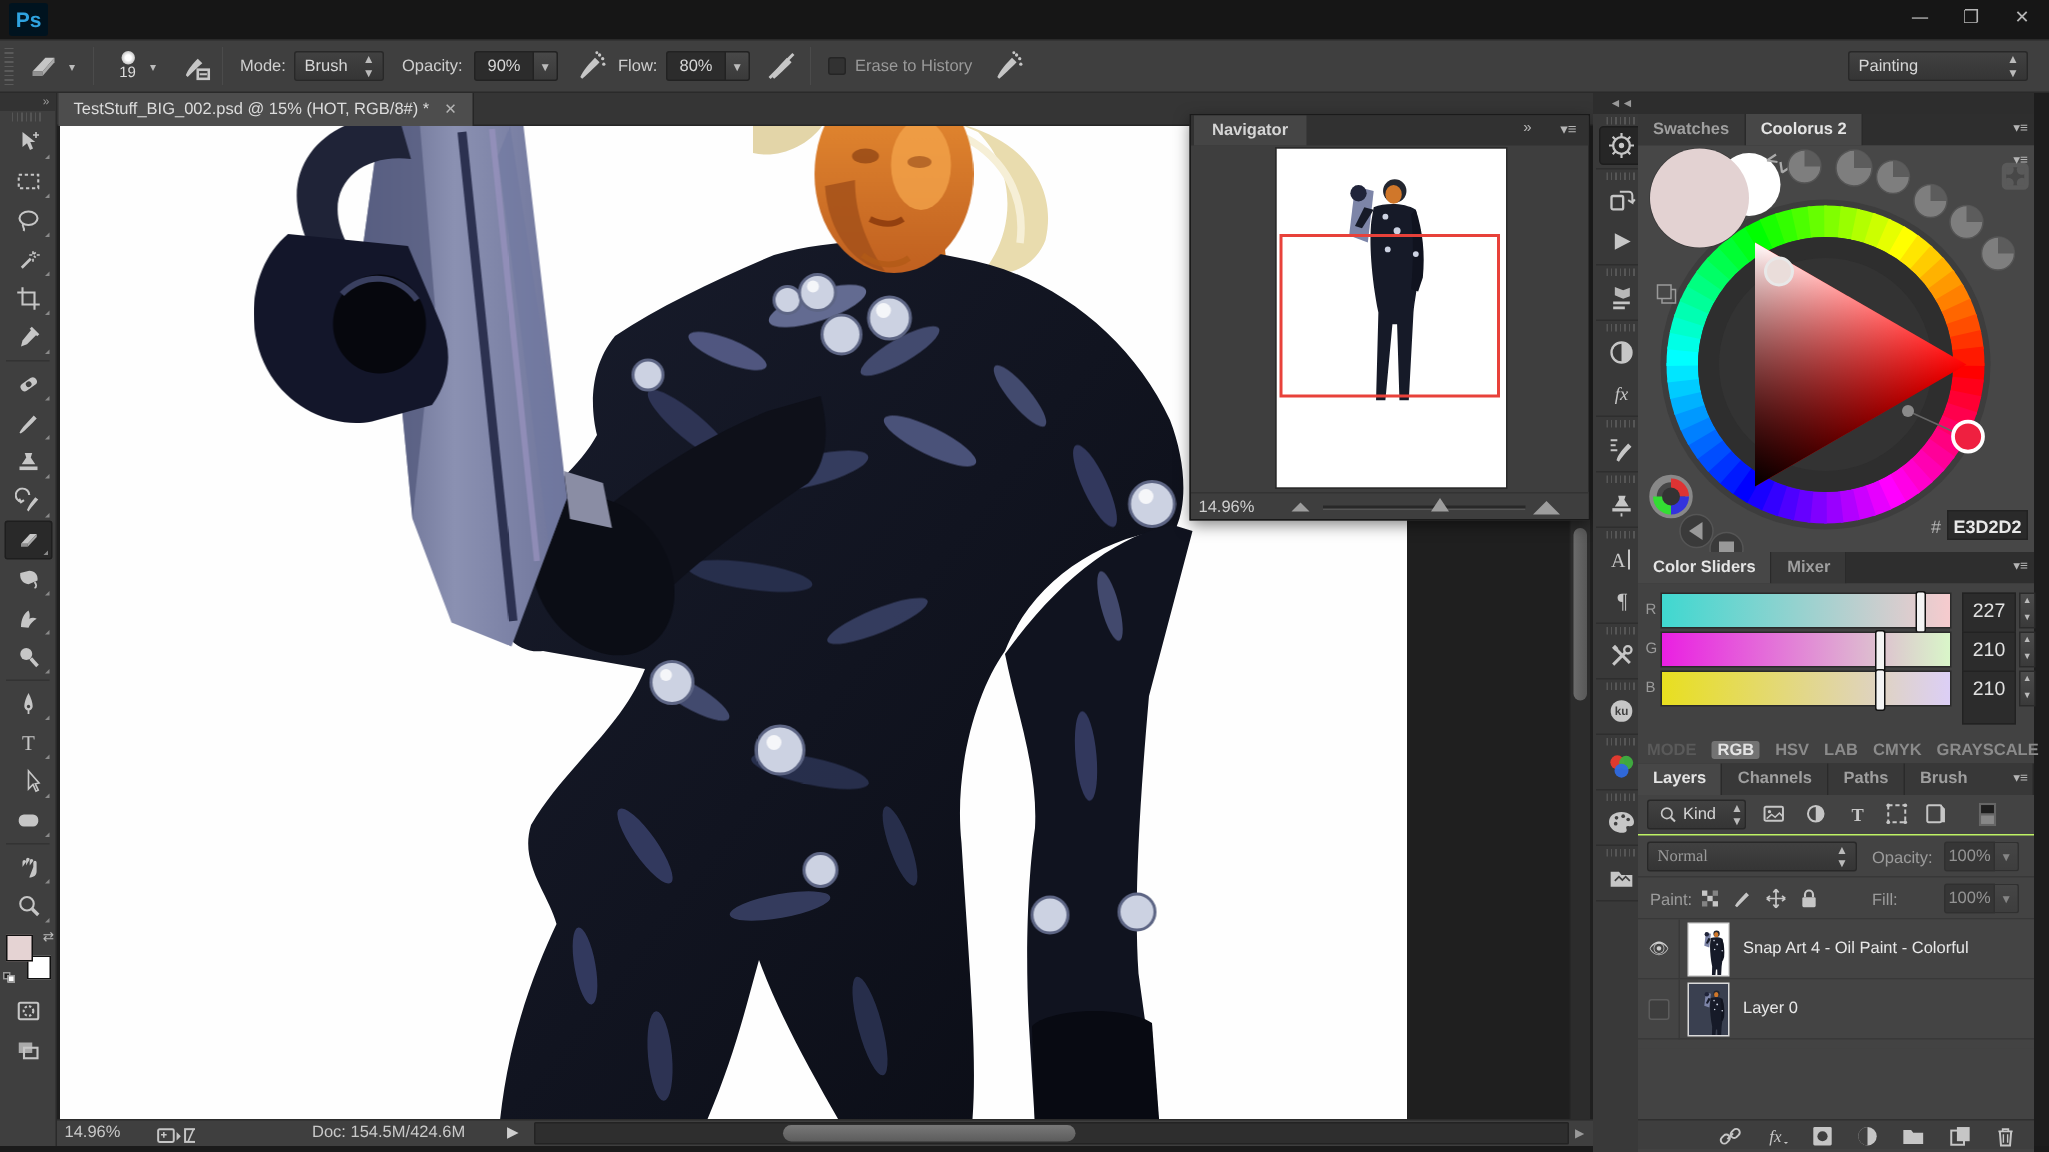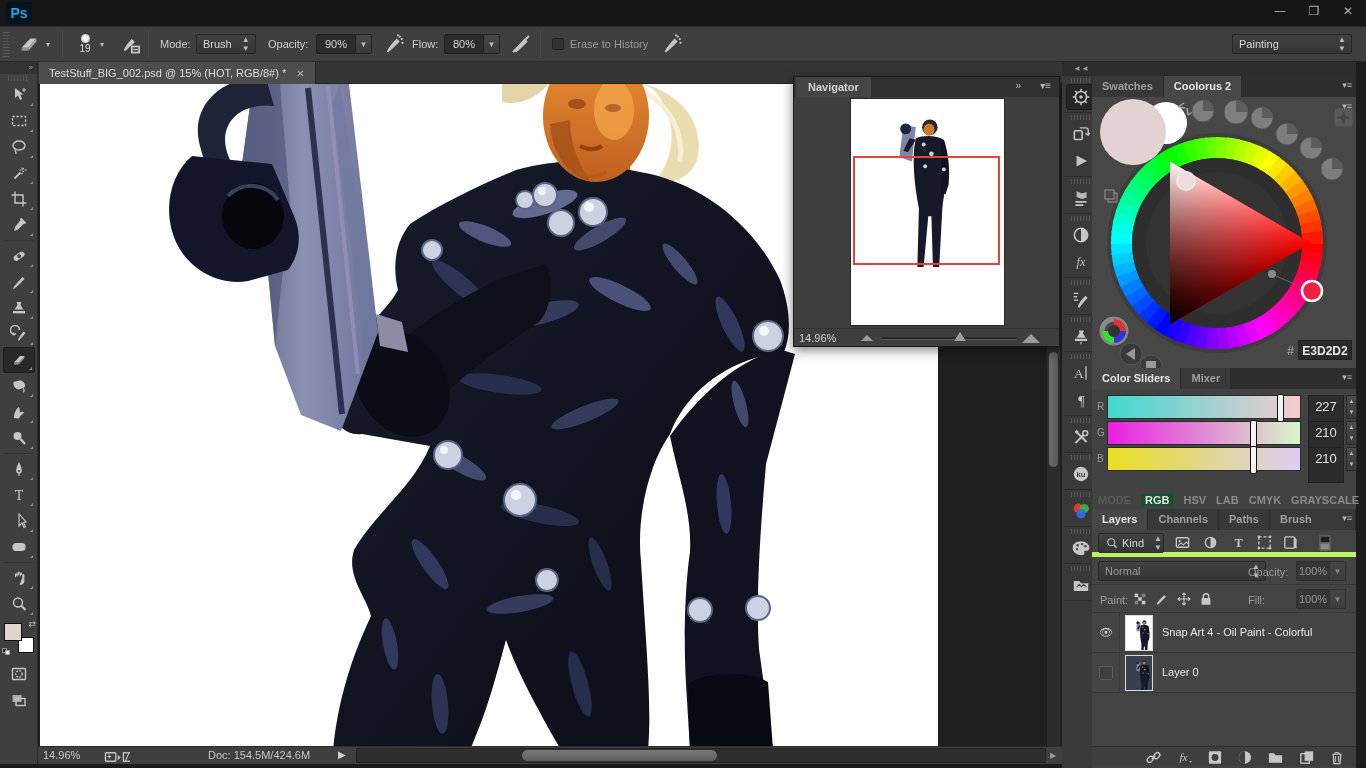--- a/index.html
+++ b/index.html
@@ -92,25 +92,25 @@
 
 .sliders { position:relative; height:120px; background:#424242; }
 .srow { position:absolute; left:4px; height:24px; }
 .srow .slabel { position:absolute; left:1px; top:6px; font-size:10px; color:#9a9a9a; }
 .srow .strack { position:absolute; left:11px; top:0; width:194px; height:24px; border:1px solid #2a2a2a; }
 .srow .smark { position:absolute; top:-2px; width:7px; height:28px; background:#f4f4f4; border:1px solid #111; border-radius:2px; }
 .srow .svalbox { position:absolute; left:212px; top:0; width:36px; height:36px; background:#2c2c2c; border:1px solid #222; color:#e0e0e0; font-size:13px; text-align:center; line-height:22px; }
 .srow .sstep { position:absolute; left:250px; top:0; width:11px; height:24px; background:linear-gradient(#4c4c4c,#3a3a3a); border:1px solid #2a2a2a; color:#bbb; font-size:6px; text-align:center; line-height:11px;}
 .modes { position:absolute; left:6px; bottom:3px; display:flex; gap:10px; font-size:11px; font-weight:bold; color:#8b8b8b; }
 .modes .m-dim { color:#5a5a5a; }
-.modes .m-act { background:#14532d; color:#e4e4e4; padding:0 4px; border-radius:2px; }
+.modes .m-act { background:#737373; color:#e4e4e4; padding:0 4px; border-radius:2px; }
 
 
 .layersbody { position:relative; background:#434343; }
-.lrow1 { height:27px; position:relative; border-bottom:5px solid #bef264;}
+.lrow1 { height:27px; position:relative; border-bottom:1px solid #bef264;}
 .kindbox { position:absolute; left:6px; top:3px; width:66px; height:20px; }
 .licbtn { position:absolute; top:4px; color:#c6c6c6; }
 .lrow2 { height:28px; position:relative; border-bottom:1px solid #383838;}
 .lrow3 { height:28px; position:relative; border-bottom:1px solid #383838;}
 .label11 { font-size:11px; color:#9c9c9c; }
 .layerlist { position:relative; }
 .layer-row { height:40px; position:relative; border-bottom:1px solid #393939; background:#444; }
 .layer-row.sel { background:#75899c; }
 .viscol { position:absolute; left:0; top:0; width:28px; height:40px; border-right:1px solid #393939; }
 .visbox { position:absolute; left:7px; top:13px; width:14px; height:14px; border:1px solid #5c5c5c; border-radius:2px; background:rgba(0,0,0,.08);}
@@ -938,21 +938,21 @@
             </svg>
           </span>
         <span class="licbtn" style="left:224px;">
             <svg width="18" height="18" viewBox="0 0 18 18" fill="none" stroke="#c6c6c6" stroke-width="1.4">
               <rect x="4" y="2" width="10" height="7" fill="#1e1e1e" stroke="#666"></rect>
               <rect x="4" y="9" width="10" height="7" fill="#888" stroke="#666"></rect>
             </svg>
           </span>
       </div>
       <div class="lrow2">
-        <div class="combo" style="position:absolute;left:6px;top:4px;width:168px;color:#9a9a9a;">
+        <div class="combo" style="position:absolute;left:6px;top:4px;width:140px;color:#9a9a9a;font-family:Liberation Serif, serif;">
           <span>Normal</span>
             <span class="updown" style="margin-left:auto;">▲<br>▼</span>
         </div>
         <span class="label11" style="position:absolute;left:156px;top:9px;">Opacity:</span>
         <div style="position:absolute;left:204px;top:4px;display:flex;opacity:0.55;">
             <div class="valbox" style="min-width:34px;">100%</div>
             <div class="valdrop">▼</div>
           </div>
       </div>
       <div class="lrow3">

